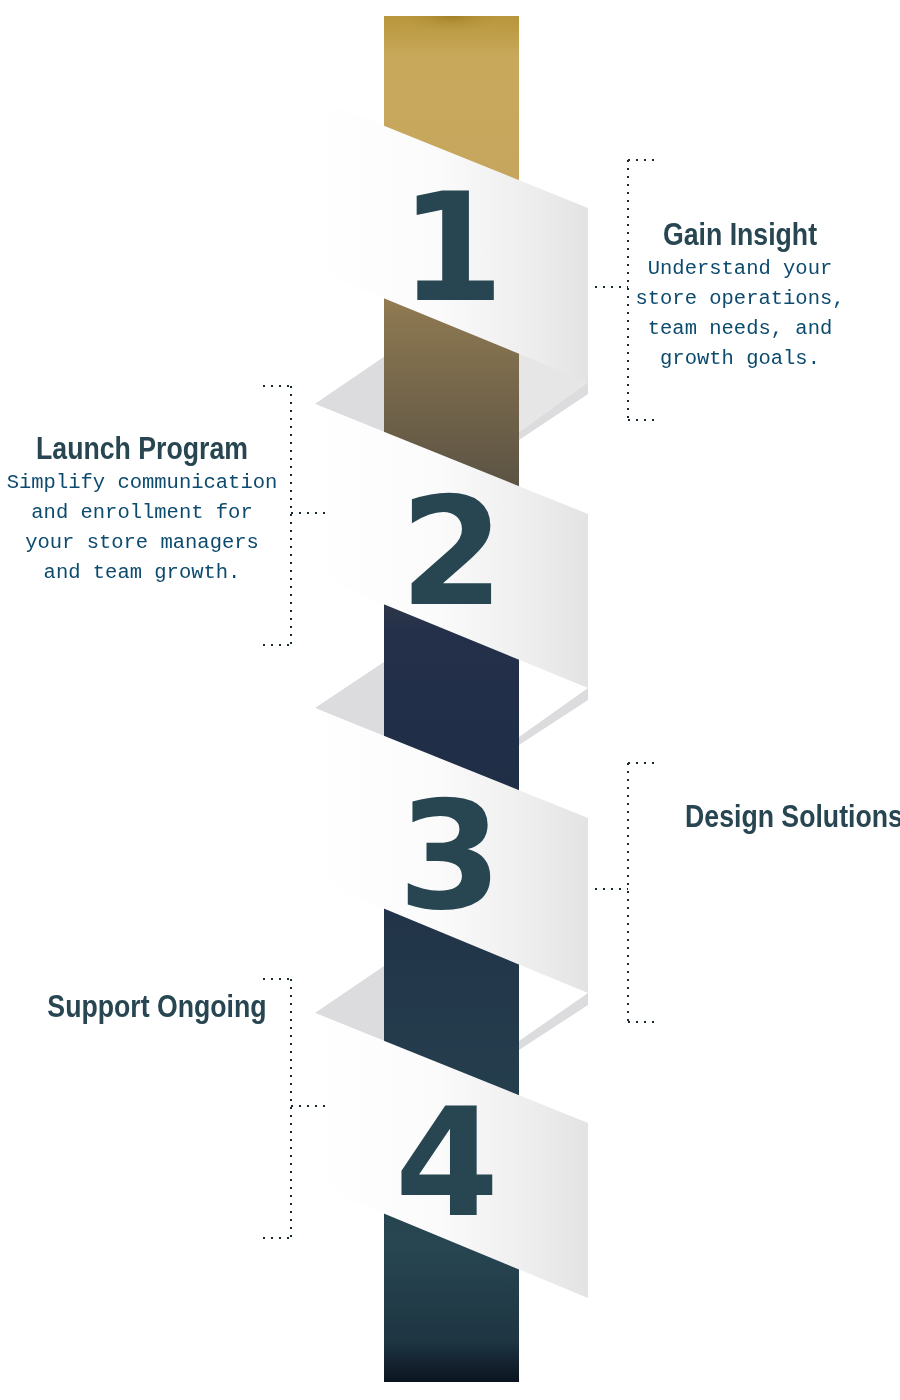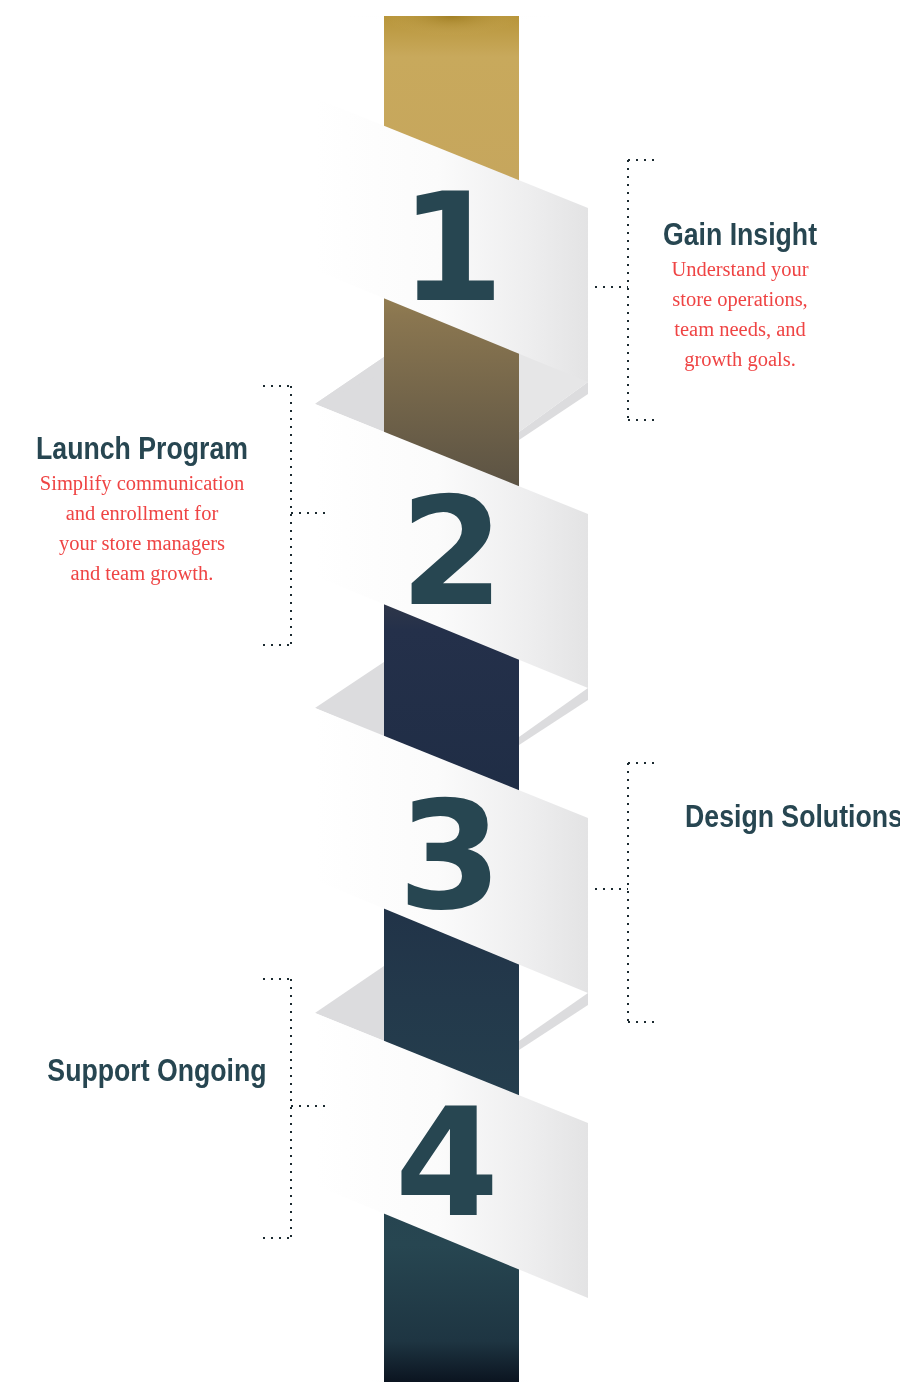--- a/index.html
+++ b/index.html
@@ -1,20 +1,20 @@
 <!DOCTYPE html>
 <html><head>
   <meta charset="utf-8">
   <style>
     html, body { margin:0; padding:0; background:#ffffff; }
     body { width:900px; height:1400px; position:relative; overflow:hidden; font-family:"Liberation Sans", sans-serif; }
     #art { position:absolute; left:0; top:0; width:900px; height:1400px; }
     .step-text { position:absolute; text-align:center; color:#2a4550; }
     .step-title { font-family:"Liberation Sans", sans-serif; font-weight:700; font-size:31px; letter-spacing:0px; color:#274651; transform:scaleX(0.86); transform-origin:center; white-space:nowrap; line-height:38px; }
-    .step-desc { font-family:Liberation Serif, serif; font-size:20.5px; line-height:30px; color:#ef4444; white-space:pre-line; }
+    .step-desc { font-family:Liberation Mono, monospace; font-size:20.5px; line-height:30px; color:#0c4a6e; white-space:pre-line; }
     .num { font-family:"DejaVu Sans", sans-serif; font-weight:700; fill:#274651; }
   </style>
 </head>
 <body>
 
 <svg id="art" width="900" height="1400" viewBox="0 0 900 1400" xmlns="http://www.w3.org/2000/svg">
   <defs>
     <linearGradient id="pillarGrad" x1="0" y1="0" x2="0" y2="1">
       <stop offset="0" stop-color="#b8953a"></stop>
       <stop offset="0.03" stop-color="#c8a95c"></stop>
@@ -124,15 +124,15 @@
   <div class="step-desc">Simplify communication
 and enrollment for
 your store managers
 and team growth.</div>
 </div>
 
 <div class="step-text" style="left:668px; top:798px; width:244px;">
   <div class="step-title">Design Solutions</div>
 </div>
 
-<div class="step-text" style="left:30px; top:1052px; width:248px;">
+<div class="step-text" style="left:30px; top:988px; width:248px;">
   <div class="step-title">Support Ongoing</div>
 </div>
 
 </body></html>

